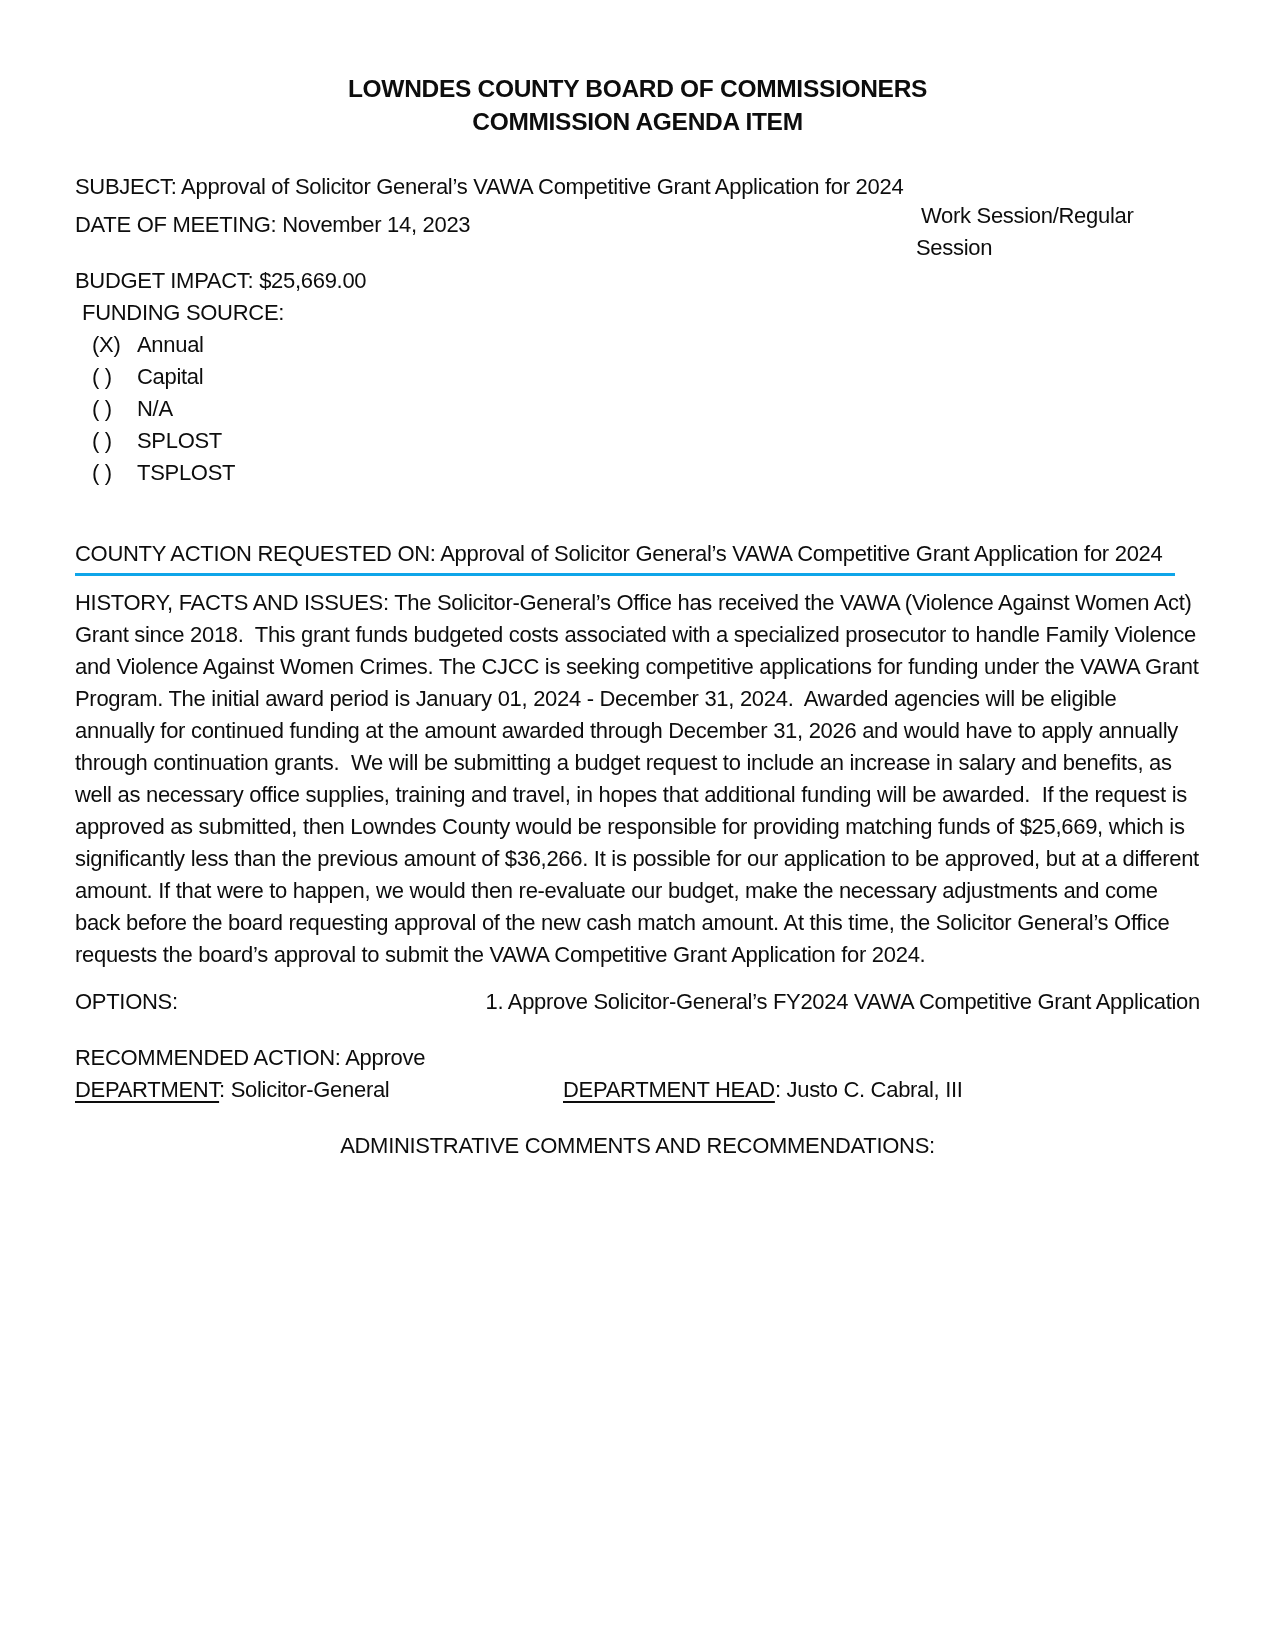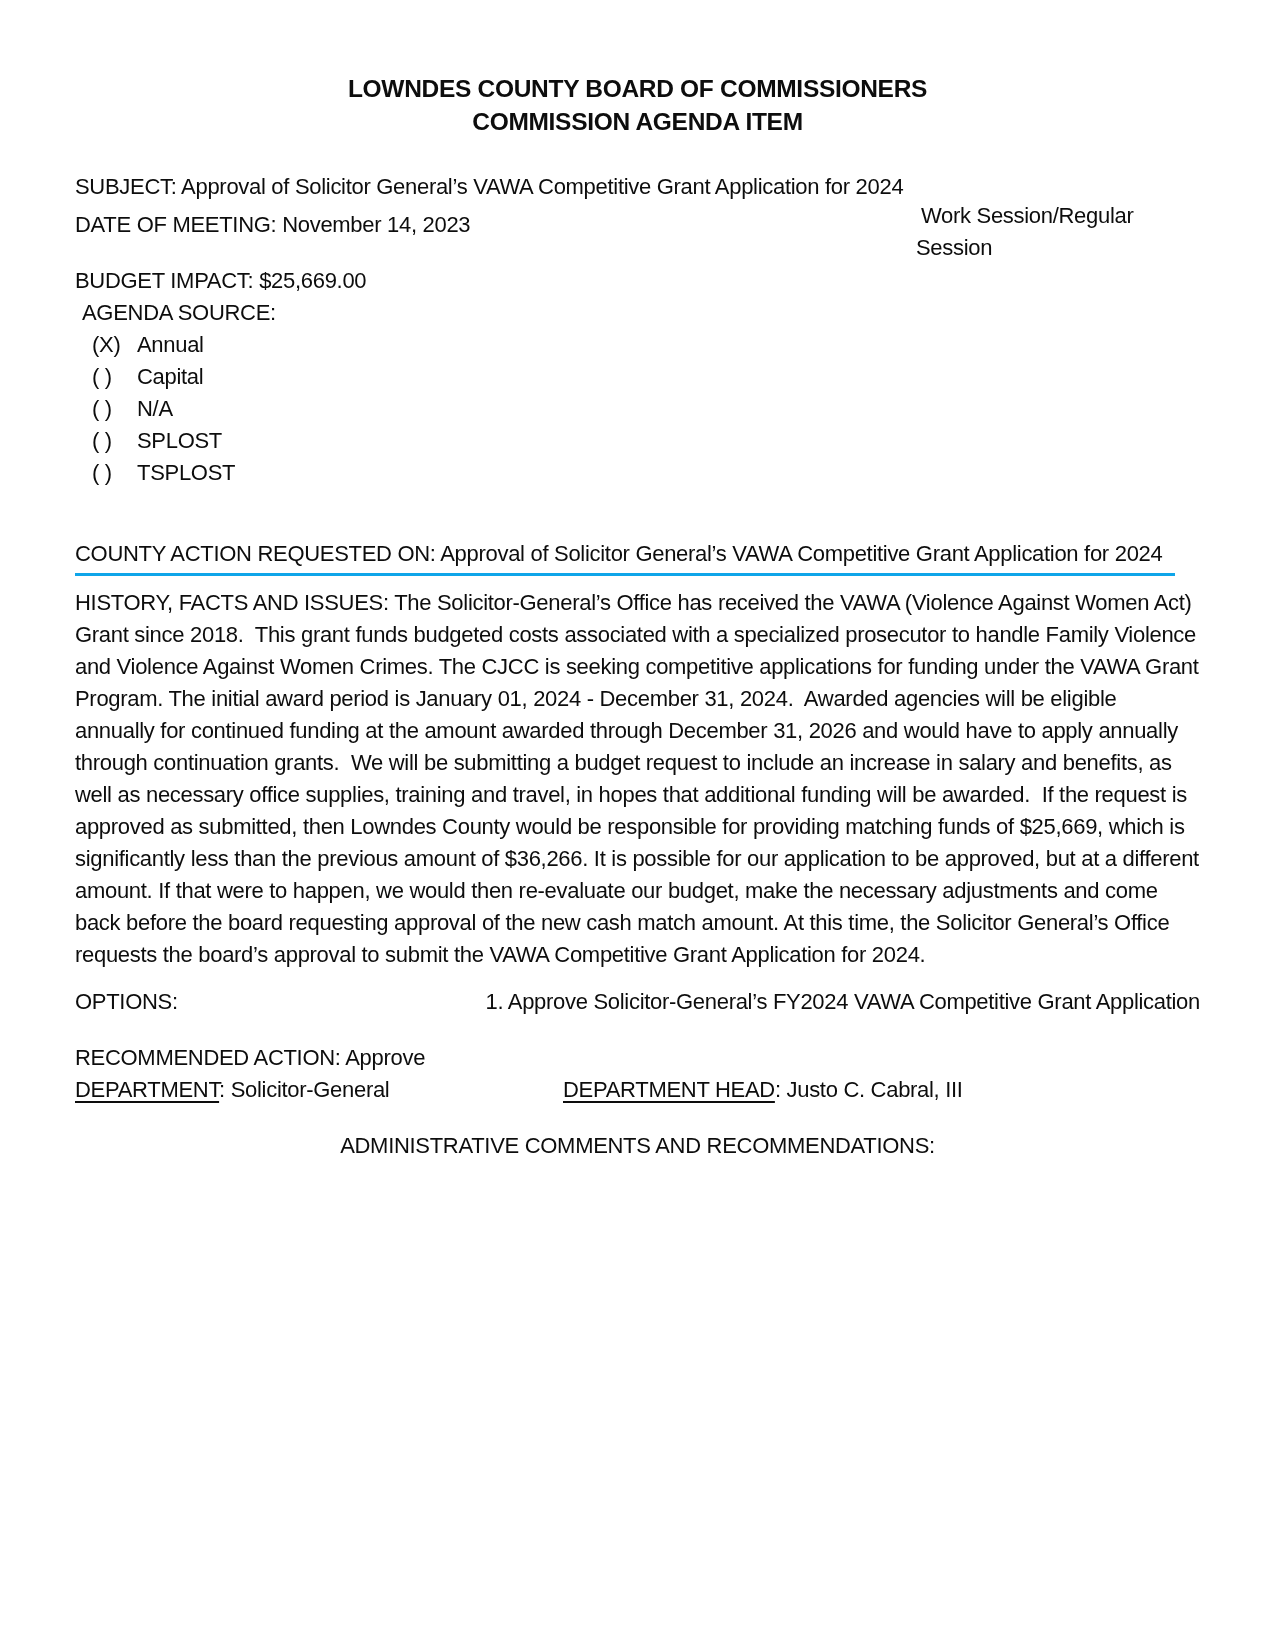--- a/index.html
+++ b/index.html
@@ -104,21 +104,21 @@
   <div class="doc-title">COMMISSION AGENDA ITEM</div>
 
   <div class="subject pre">SUBJECT: Approval of Solicitor General’s VAWA Competitive Grant Application for 2024</div>
 
   <div class="date-row">
     <div>DATE OF MEETING: November 14, 2023</div>
     <div class="session-type">Work Session/Regular Session</div>
   </div>
 
   <div class="budget-impact">BUDGET IMPACT: $25,669.00</div>
-  <div class="funding-label">AGENDA SOURCE:</div>
+  <div class="funding-label">FUNDING SOURCE:</div>
 
   <div class="funding-list">
     <div class="funding-row">
       <span class="funding-marker">(X)</span>
       <span>Annual</span>
     </div>
     <div class="funding-row">
       <span class="funding-marker">( )</span>
       <span>Capital</span>
     </div>

